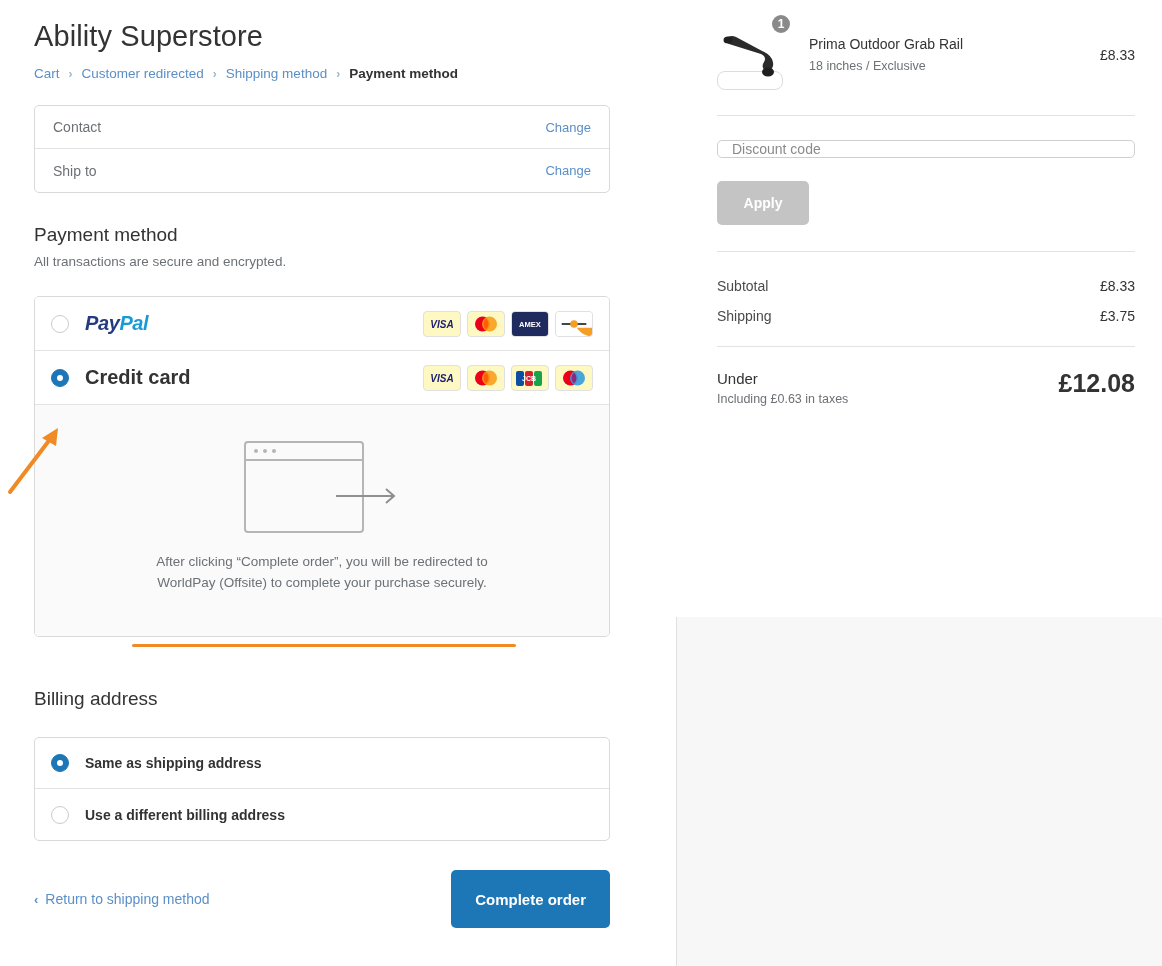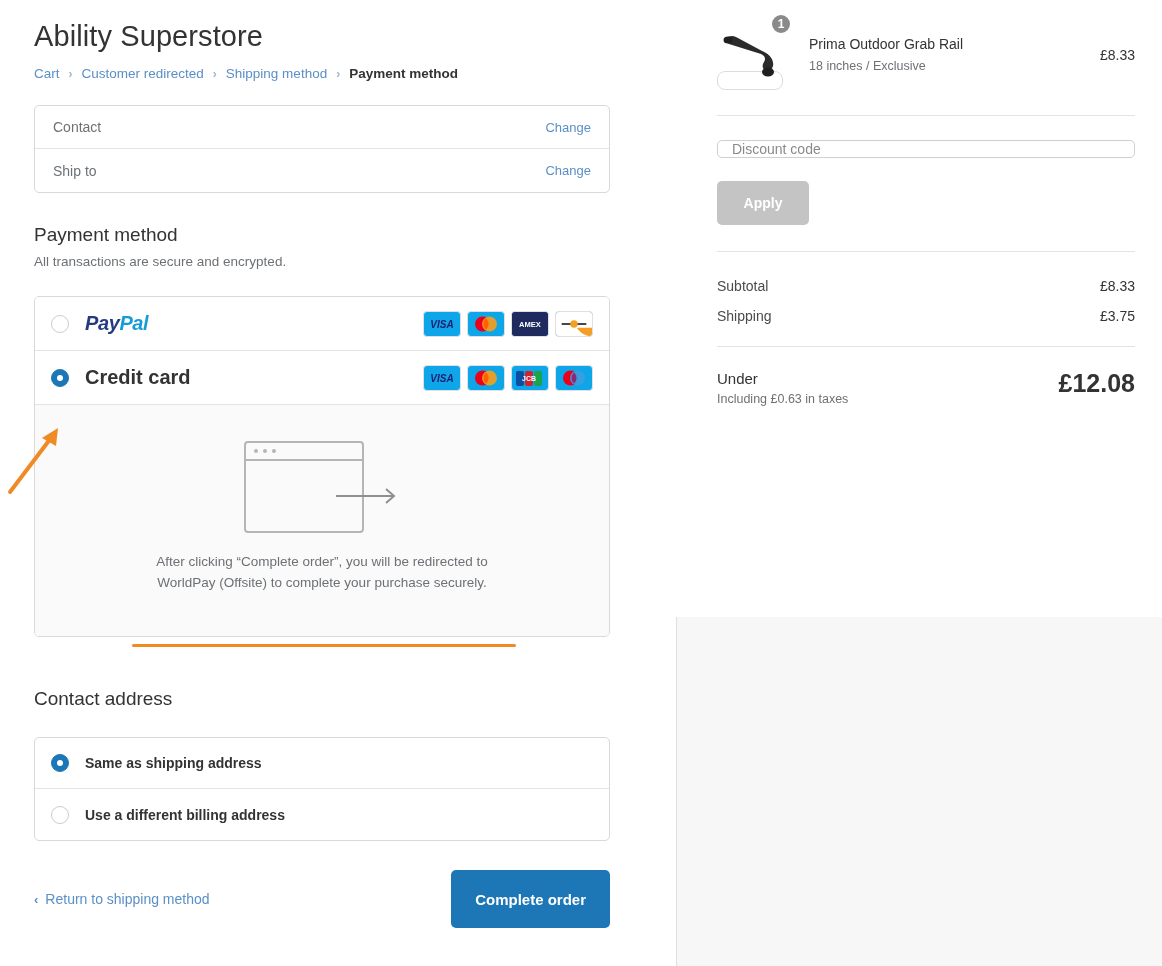--- a/index.html
+++ b/index.html
@@ -96,21 +96,21 @@
   .paypal-mark {
     font-size: 20px; font-weight: bold; font-style: italic;
     letter-spacing: -.4px;
   }
   .paypal-mark .pp1 { color: #253b80; text-align: center; }
   .paypal-mark .pp2 { color: #179bd7; }
 
   .card-icons { margin-left: auto; display: flex; gap: 6px; align-items: center; }
   .card-chip {
     width: 38px; height: 26px; border: 1px solid #e0e0e0; border-radius: 4px;
-    background: #0ea5e9; display: flex; align-items: center; justify-content: center;
+    background: #fef9c3; display: flex; align-items: center; justify-content: center;
     overflow: hidden; flex: none;
   }
 
   
   .redirect-panel {
     background: #fafafa; padding: 36px 24px 30px 24px;
     display: flex; flex-direction: column; align-items: center;
   }
   .redirect-text {
     text-align: center; font-size: 13.5px;
@@ -333,21 +333,21 @@
               <line x1="92" y1="55" x2="150" y2="55" stroke="#8f8f8f" stroke-width="2"></line>
               <path d="M142 48l8 7-8 7" fill="none" stroke="#8f8f8f" stroke-width="2"></path>
             </svg>
           </span>
           <p class="redirect-text">After clicking “Complete order”, you will be redirected to WorldPay (Offsite) to complete your purchase securely.</p>
         </div>
       </div>
     </div>
 
     <div class="billing-block">
-      <h2 class="section-title">Contact address</h2>
+      <h2 class="section-title">Billing address</h2>
       <div class="billing-box">
         <div class="billing-row">
           <span class="radio checked" style="margin-right:16px"></span>
           <span class="billing-label">Same as shipping address</span>
         </div>
         <div class="billing-row">
           <span class="radio" style="margin-right:16px"></span>
           <span class="billing-label">Use a different billing address</span>
         </div>
       </div>

